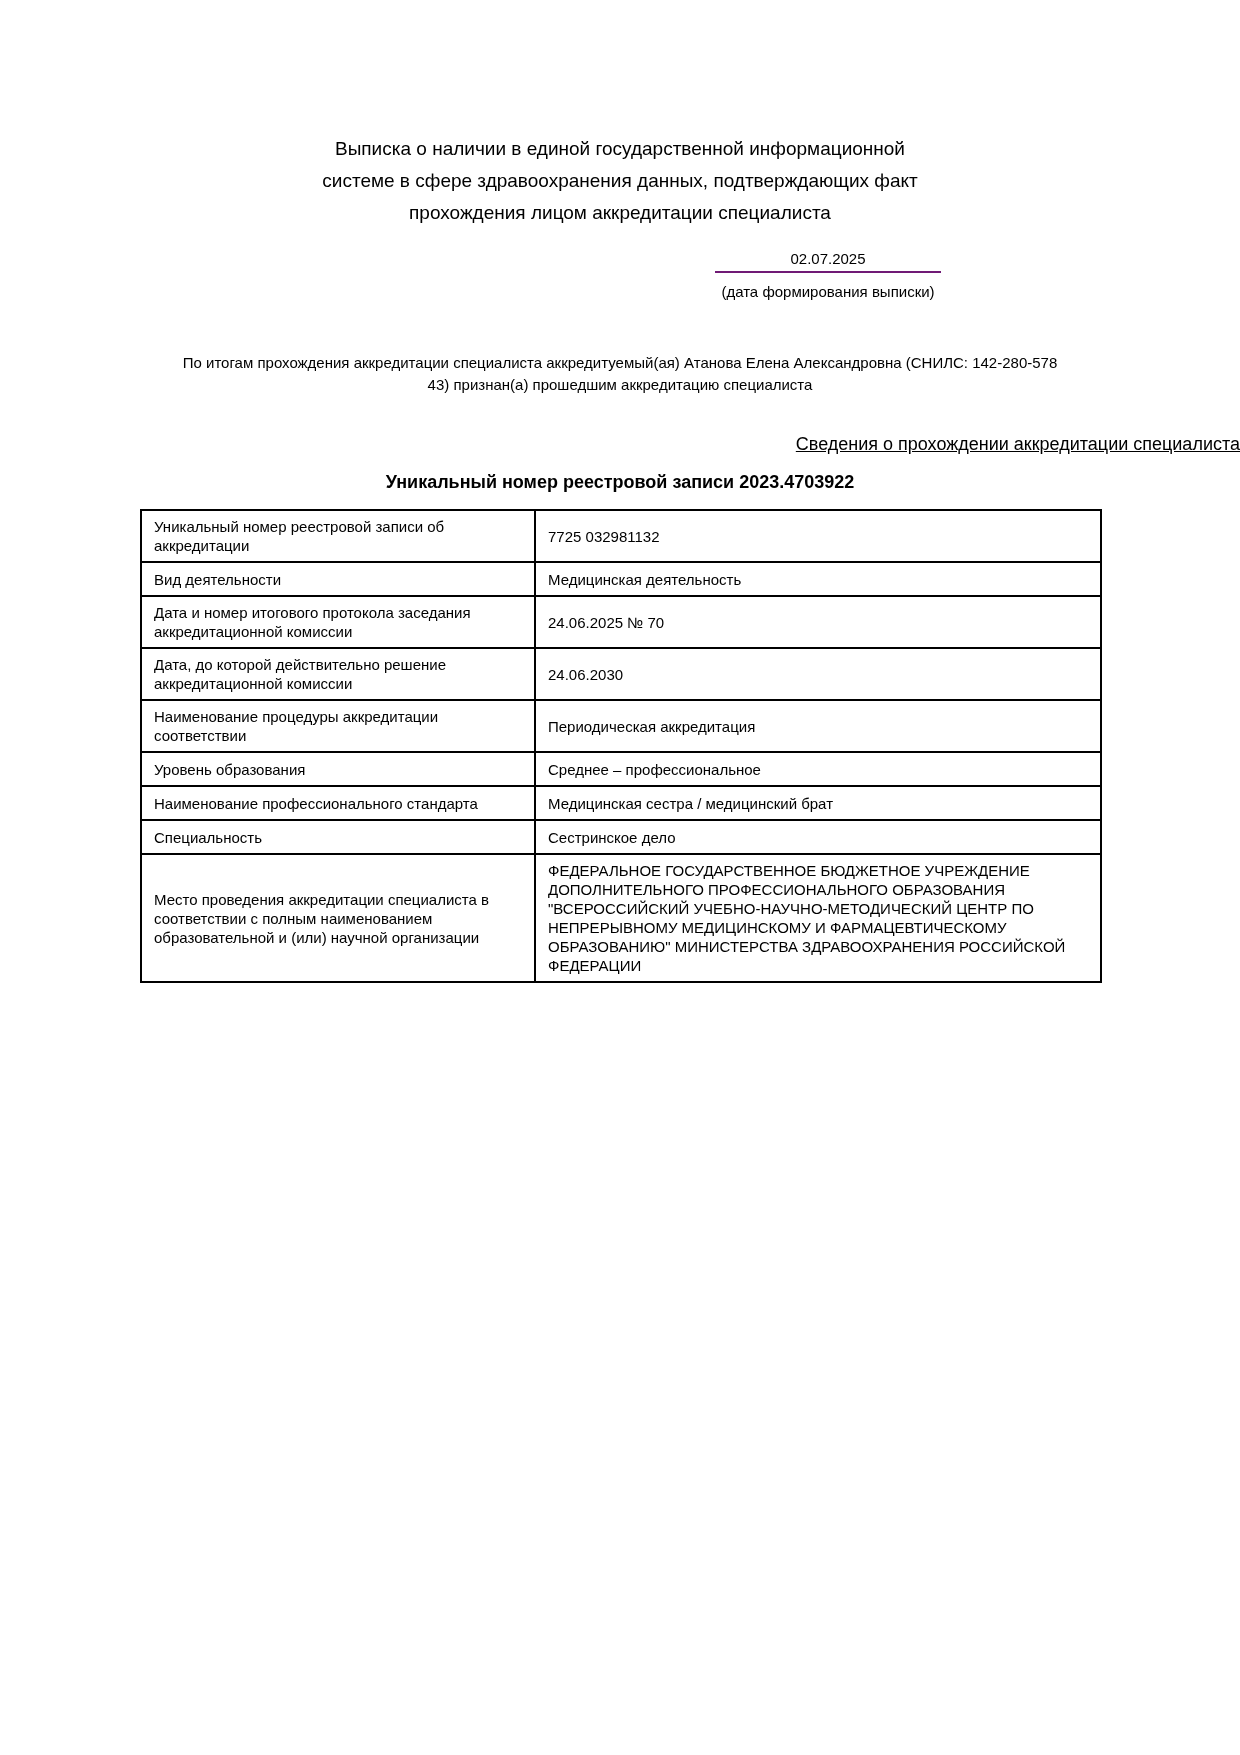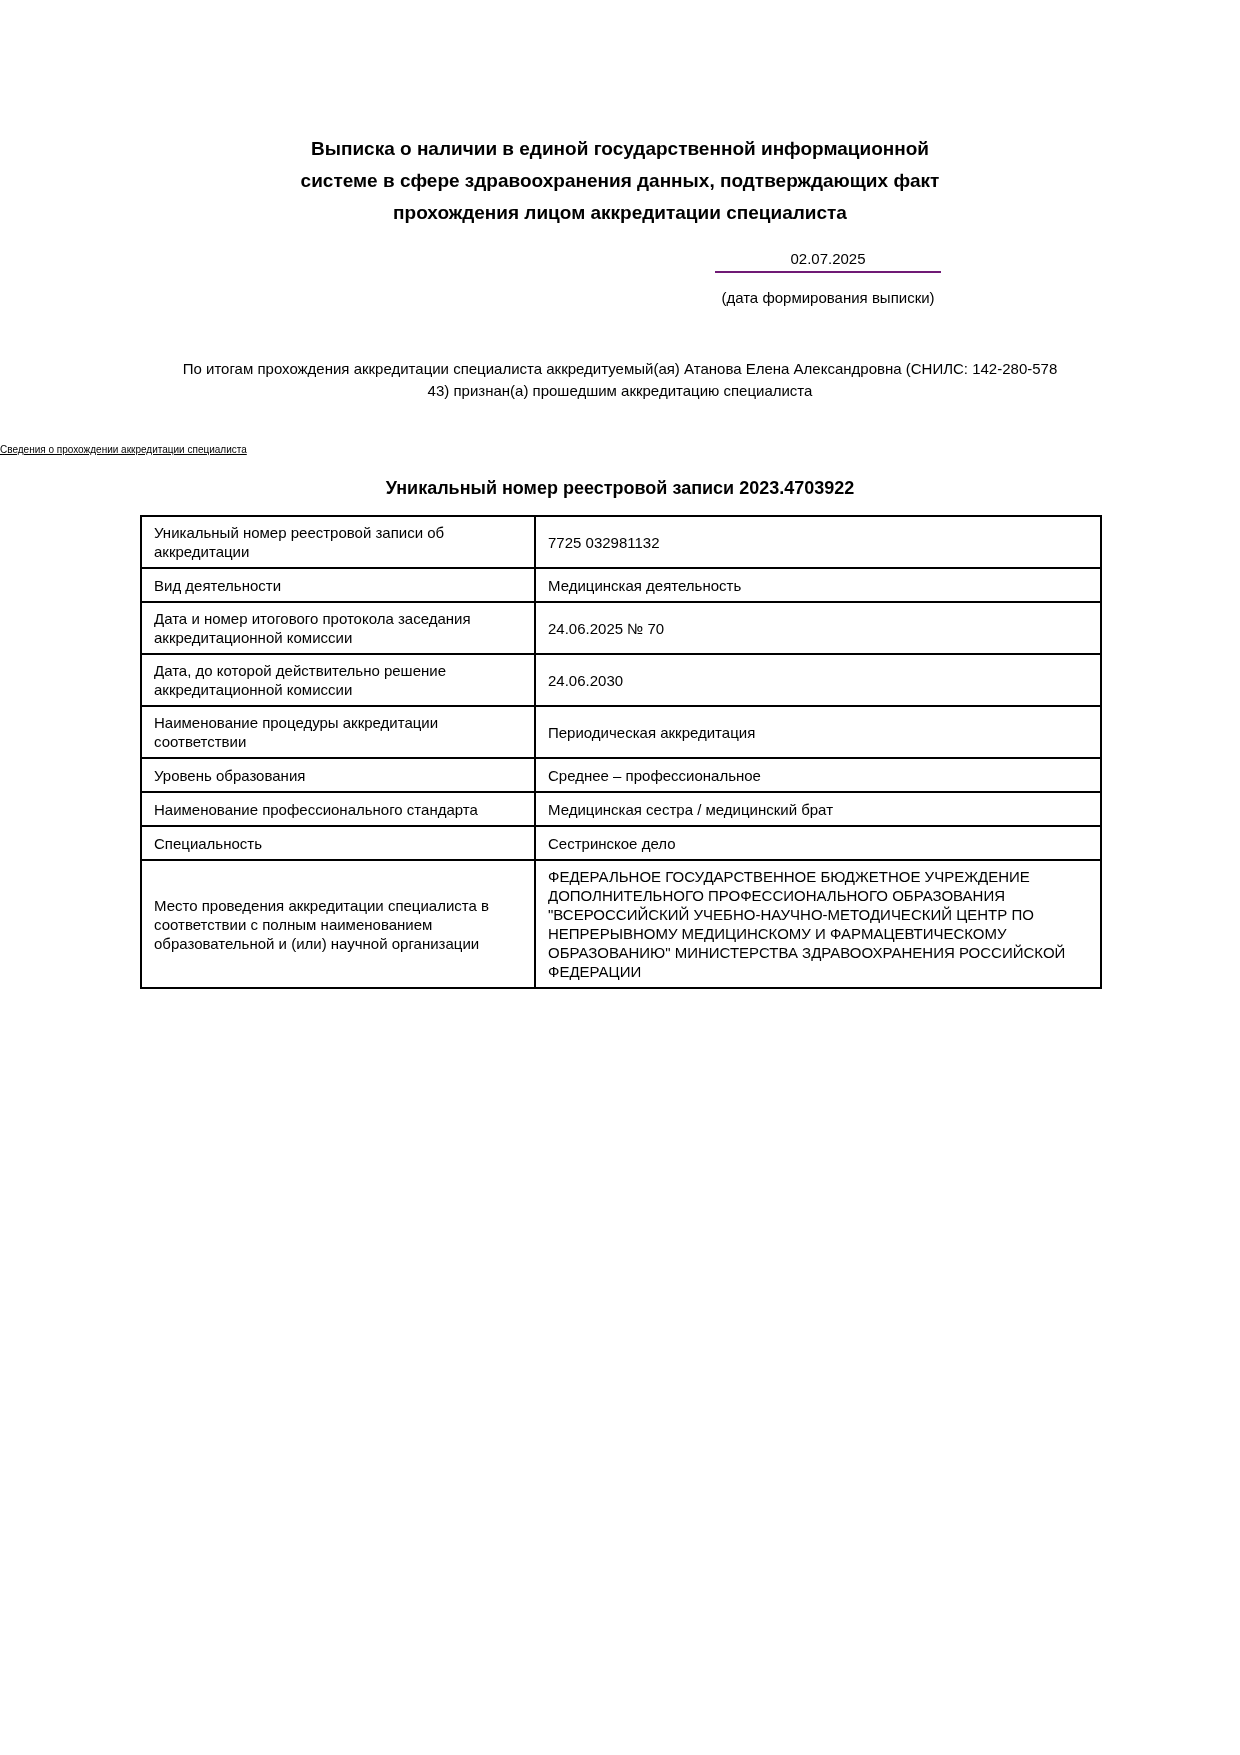--- a/index.html
+++ b/index.html
@@ -14,52 +14,52 @@
     width: 1240px;
     height: 1755px;
     background: #ffffff;
     overflow: hidden;
   }
   .doc-title {
     margin: 133px auto 0;
     width: 900px;
     text-align: center;
     font-size: 19px;
-    font-weight: bold;
+    font-weight: normal;
     line-height: 32px;
     white-space: pre-line;
   }
   .date-block {
     width: 226px;
     margin: 20px 299px 0 auto;
     text-align: center;
     font-size: 15px;
     line-height: 20px;
   }
   .date-value {
     display: block;
     padding-bottom: 2px;
     border-bottom: 2px solid #701a75;
   }
   .date-caption {
     display: block;
-    padding-top: 15px;
+    padding-top: 9px;
   }
   .intro {
     margin: 50px auto 0;
     width: 990px;
     text-align: center;
     font-size: 15px;
     line-height: 22px;
     white-space: pre-line;
   }
   .section-heading {
     margin-top: 38px;
-    text-align: left;
-    font-size: 10px;
+    text-align: right;
+    font-size: 18px;
     line-height: 20px;
     text-decoration: underline;
   }
   .registry-heading {
     margin-top: 16px;
     text-align: center;
     font-size: 18px;
     font-weight: bold;
     line-height: 24px;
   }

